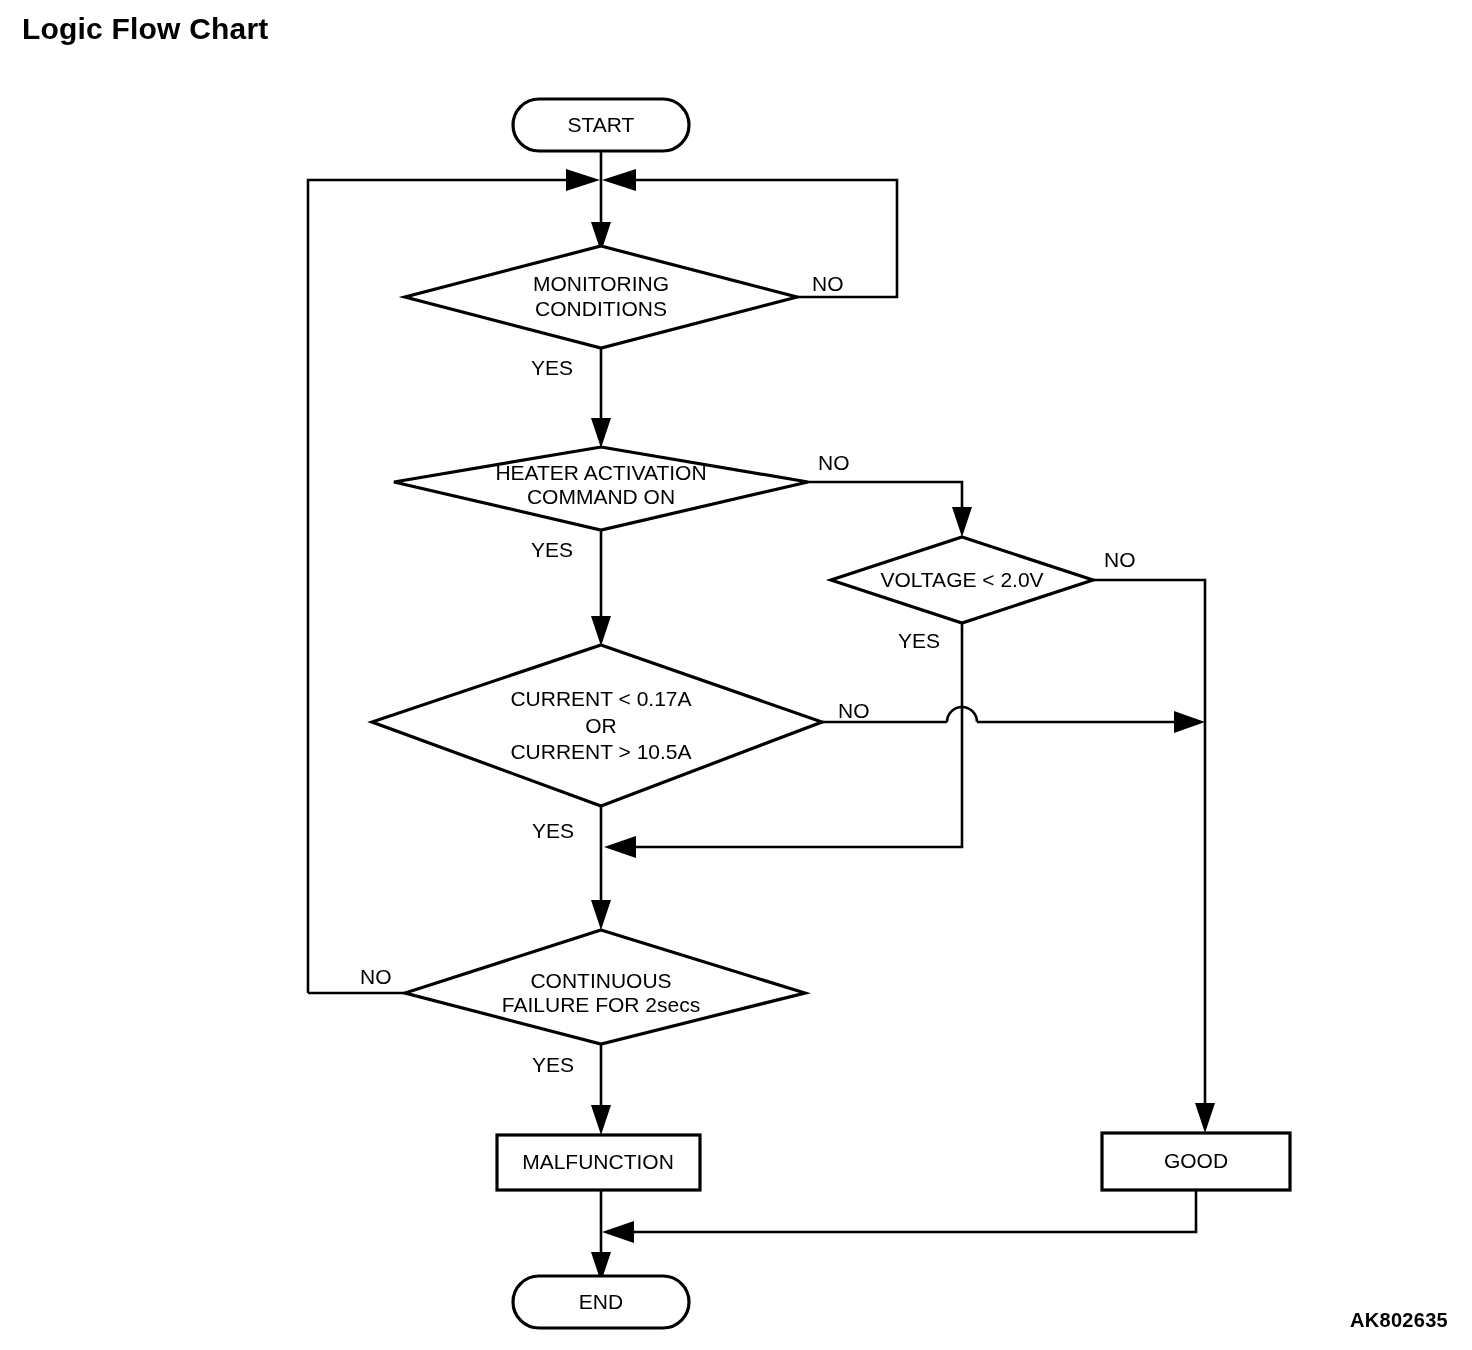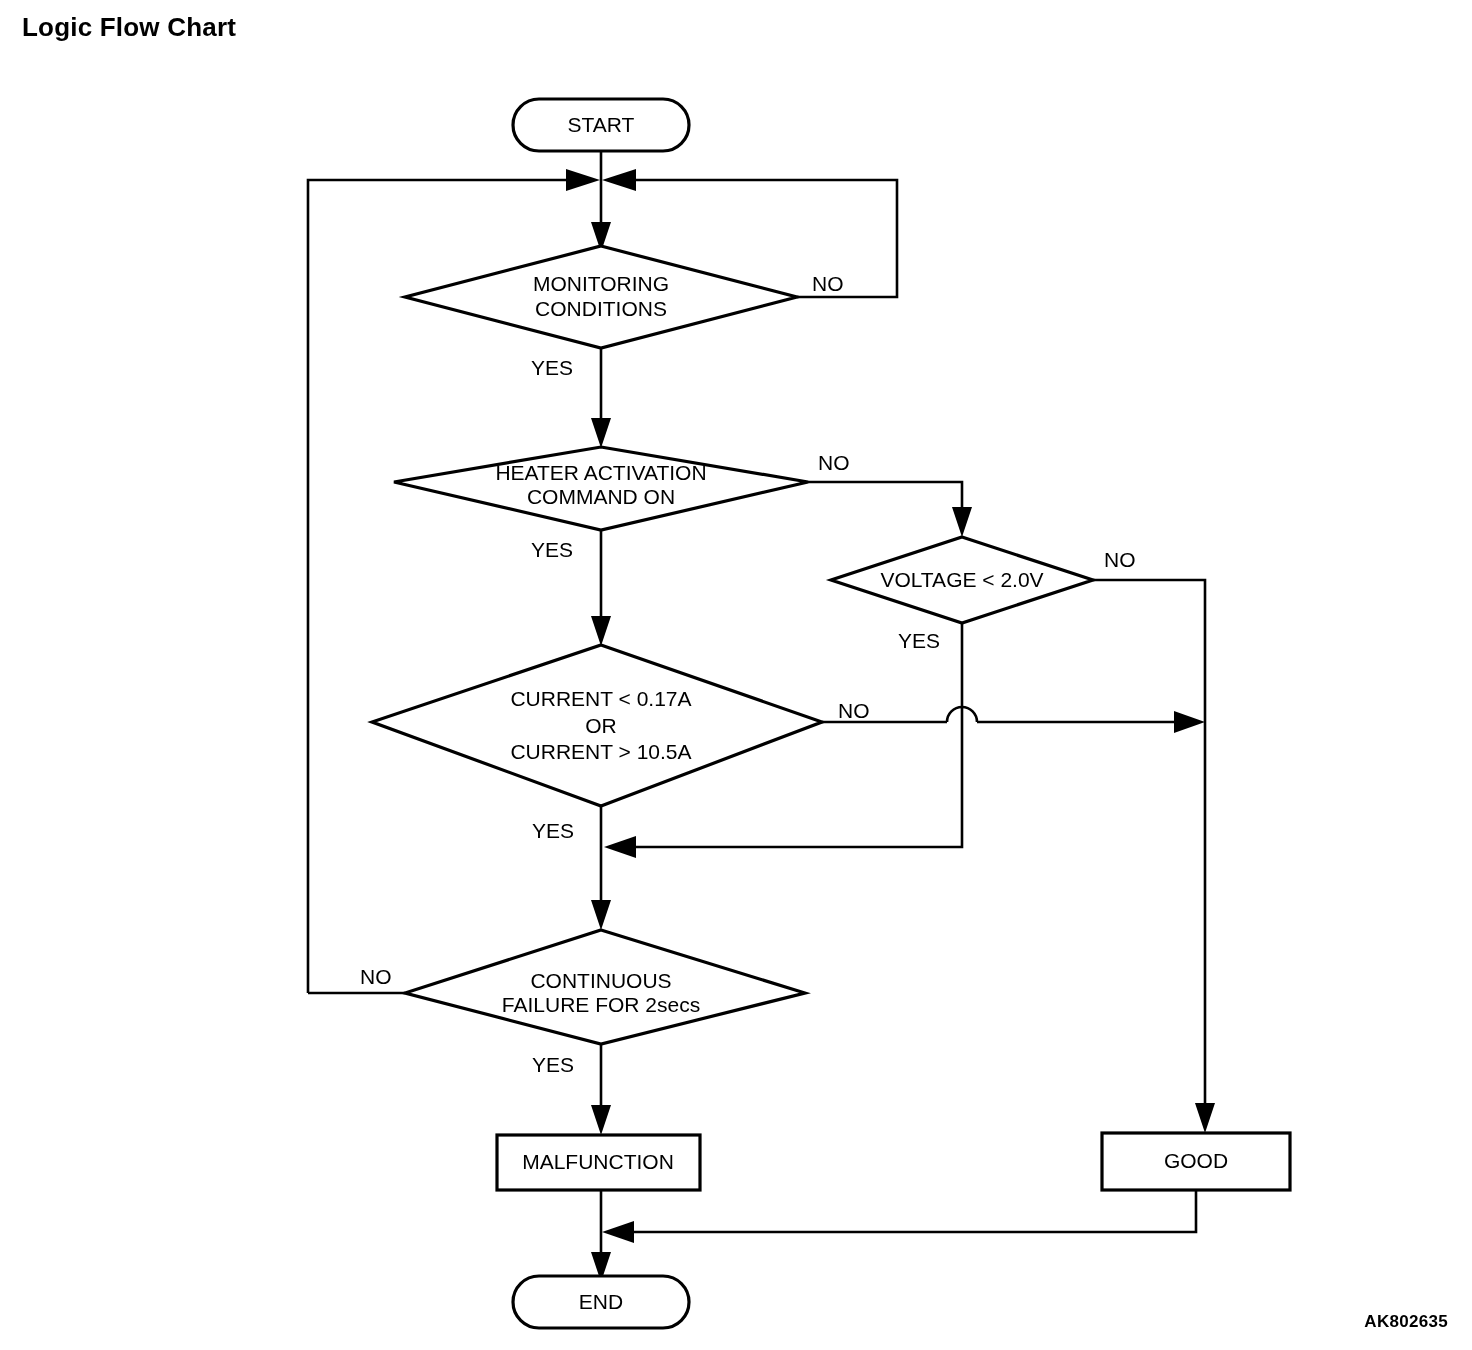--- a/index.html
+++ b/index.html
@@ -12,38 +12,38 @@
     width: 1472px;
     height: 1350px;
     position: relative;
     font-family: "Liberation Sans", sans-serif;
     overflow: hidden;
   }
   #page-title {
     position: absolute;
     left: 22px;
     top: 12px;
-    font-size: 26px;
+    font-size: 30px;
     font-weight: bold;
     letter-spacing: 0.2px;
     color: #000000;
     white-space: nowrap;
   }
   #chart-area {
     position: absolute;
     left: 0;
     top: 0;
     width: 1472px;
     height: 1058px;
   }
   #ref-code {
     position: absolute;
     right: 24px;
     bottom: 18px;
-    font-size: 17px;
+    font-size: 20px;
     font-weight: bold;
     color: #000000;
     letter-spacing: 0.3px;
   }
   svg { display: block; }
   .shape-line { fill: none; stroke: #000000; stroke-width: 3.2; }
   .conn { fill: none; stroke: #000000; stroke-width: 2.6; }
   .arrowhead { fill: #000000; stroke: none; }
   .node-label {
     font-family: "Liberation Sans", sans-serif;

